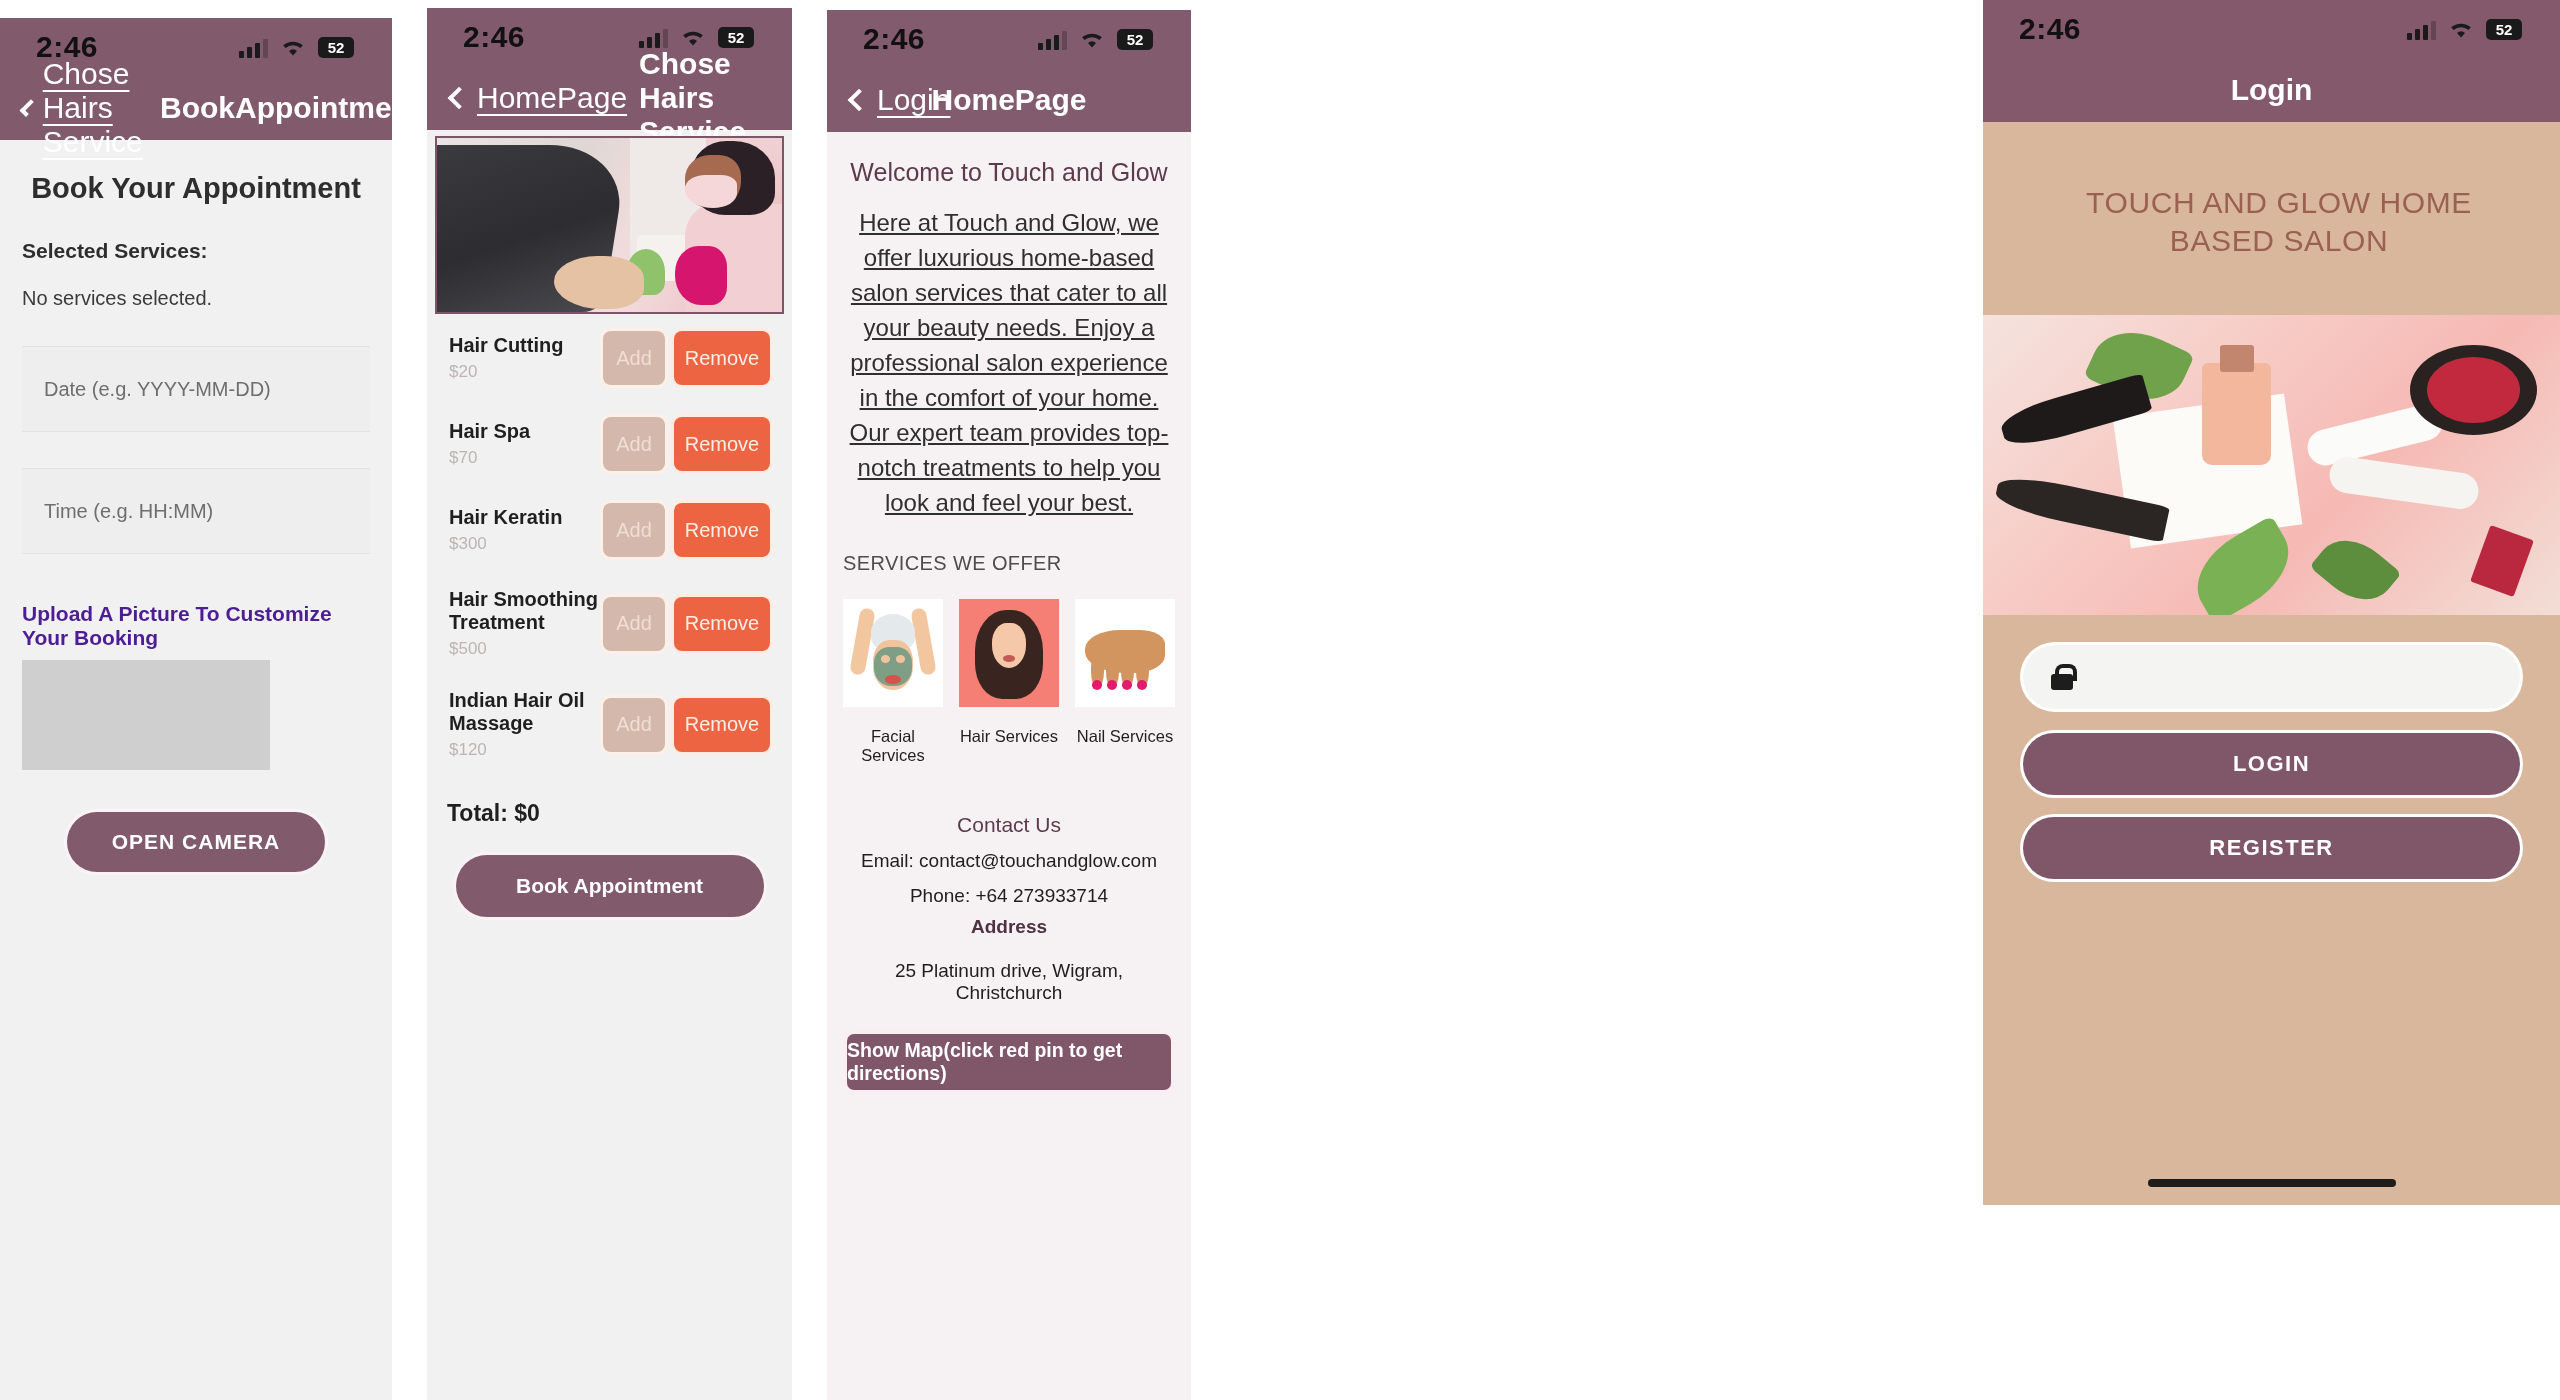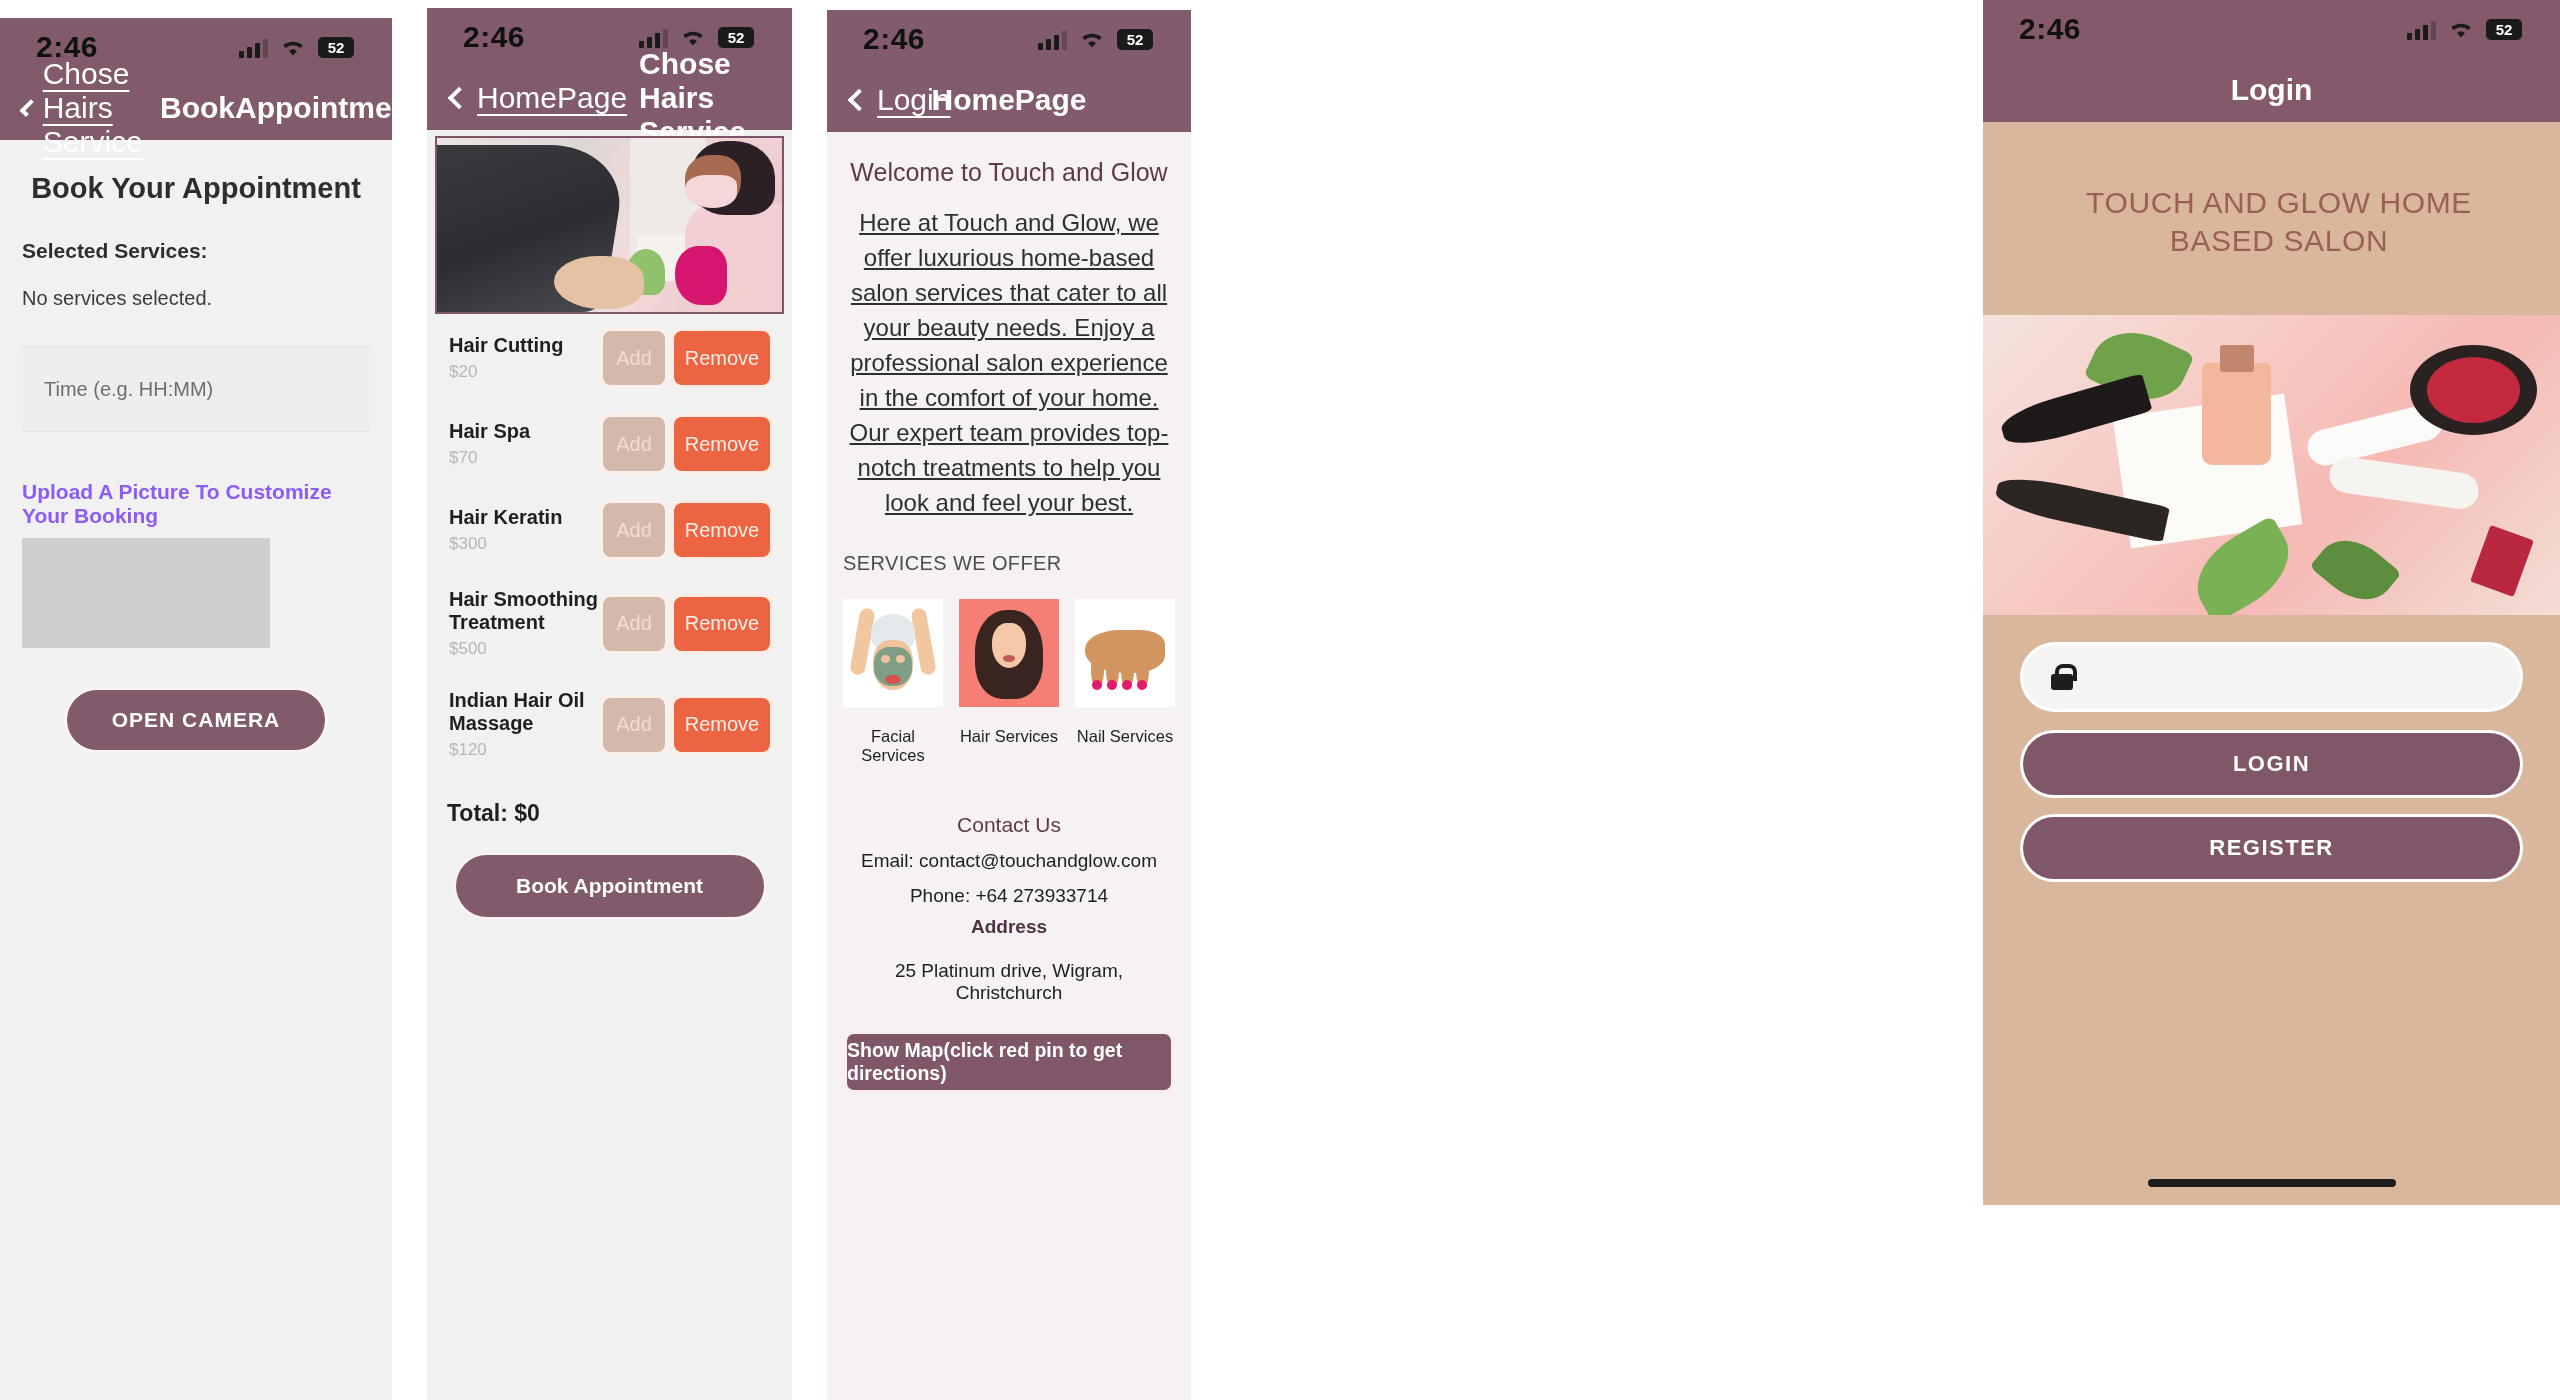--- a/index.html
+++ b/index.html
@@ -87,21 +87,21 @@
   .p1-field {
     margin-top: 36px; height: 86px;
     background: #eeeeee;
     border-top: 1px solid #e2e2e2;
     border-bottom: 1px solid #e2e2e2;
     display: flex; align-items: center;
     padding-left: 22px;
     font-size: 20px; color: #6e6e6e;
   }
   .p1-h2 {
-    font-size: 21px; font-weight: 700; color: #8b5cf6; margin-top: 48px;
+    font-size: 21px; font-weight: 700; color: #4c1d95; margin-top: 48px;
   }
   .p1-p {
     font-size: 20px; color: #3b3b3b; margin-top: 18px; line-height: 1.42;
   }
   .p1-imgbox {
     margin-top: 10px;
     width: 248px; height: 110px;
     background: #cfcfcf;
   }
   .p1-btn {
@@ -369,20 +369,21 @@
           <span class="chev"></span>
           <span class="nav-back-label">Chose Hairs Service</span>
         </span>
         <span class="nav-title">BookAppointment</span>
       </div>
     </div>
     <div class="p1-body">
       <div class="p1-h1">Book Your Appointment</div>
       <div class="p1-sub">Selected Services:</div>
       <div class="p1-none">No services selected.</div>
+      <div class="p1-field">Date (e.g. YYYY-MM-DD)</div>
       <div class="p1-field">Time (e.g. HH:MM)</div>
       <div class="p1-h2">Upload A Picture To Customize Your Booking</div>
       <div class="p1-imgbox"></div>
       <div class="p1-btn">OPEN CAMERA</div>
     </div>
   </div>
 
   <div class="phone" id="panel2">
     <div class="topwrap">
       <div class="statusbar">

